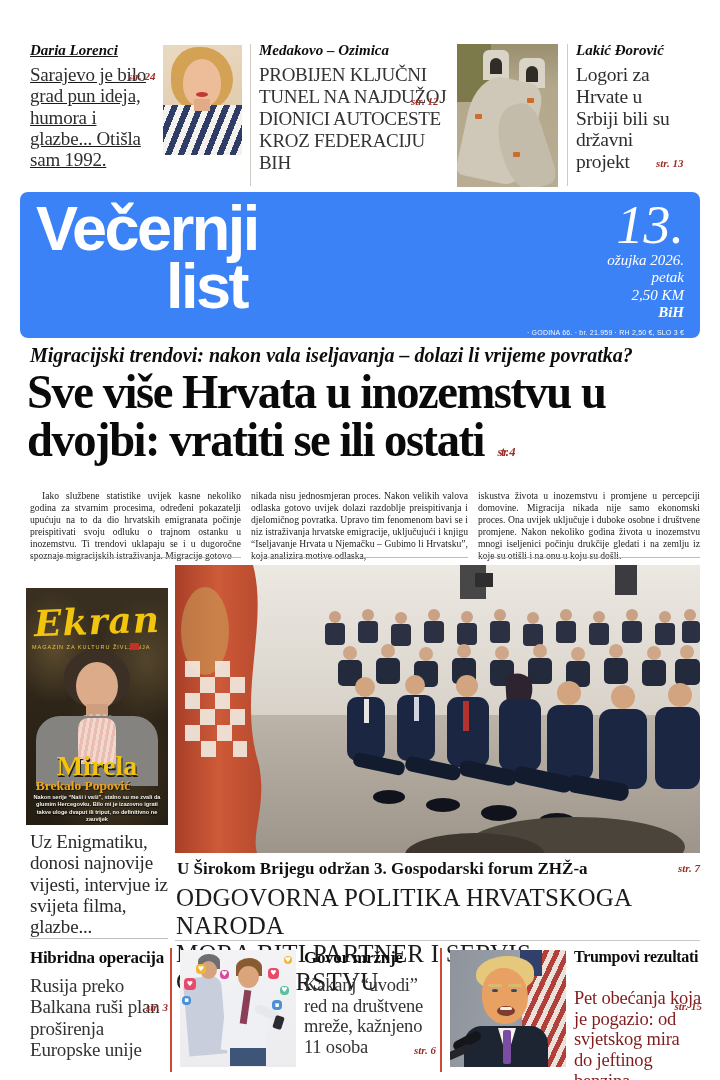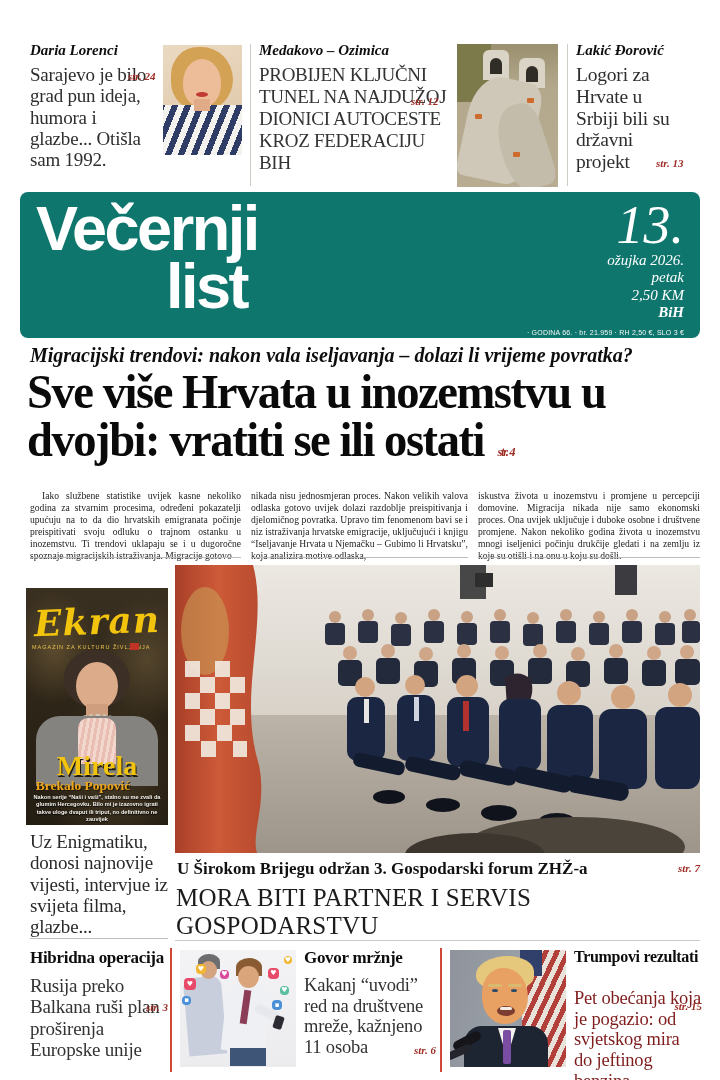--- a/index.html
+++ b/index.html
@@ -108,21 +108,21 @@
   .trump .shirt { position:absolute; left:48px; top:78px; width:18px; height:30px; background:#f4f2ee; clip-path:polygon(0 0,100% 0,50% 100%); }
   .trump .tie { position:absolute; left:53px; top:80px; width:8px; height:34px; background:#7b4da2; border-radius:2px; }
   .trump .mic { position:absolute; left:2px; top:86px; width:30px; height:10px; background:#15151a; border-radius:5px; transform:rotate(-28deg); }
   .trump .mic2 { position:absolute; left:-4px; top:98px; width:26px; height:8px; background:#24242c; border-radius:4px; transform:rotate(-24deg); }
 </style>
 </head>
 <body>
 
 <div class="page">
 
-  <div class="abs" style="left:30px; top:42px; width:212px; height:146px;">
+  <div class="abs" style="left:30px; top:42px; width:212px; height:146px;text-decoration:underline;">
     <div class="kicker-sm">Daria Lorenci</div>
     <div class="ph daria" style="left:133px; top:3px; width:79px; height:110px;">
       <span class="hair"></span>
       <span class="face"></span>
       <span class="lips"></span>
       <span class="torso"></span>
       <span class="neck" style="position:absolute;"></span>
     </div>
     <div class="headline-light" style="width:130px; margin-top:5px;">Sarajevo je bilo grad pun ideja, humora i glazbe... Otišla sam 1992.</div>
     <span class="ref abs" style="left:98px; top:28px;">str. 24</span>
@@ -151,21 +151,21 @@
   </div>
 
   <div class="vdiv abs" style="left:567px; top:44px; height:142px;"></div>
 
   <div class="abs" style="left:576px; top:42px; width:124px; height:146px;">
     <div class="kicker-sm">Lakić Đorović</div>
     <div class="headline-light" style="width:110px; margin-top:5px; font-size:19.5px;">Logori za Hrvate u Srbiji bili su državni projekt</div>
     <span class="ref abs" style="left:80px; top:115px;">str. 13</span>
   </div>
 
-  <div class="abs masthead" style="left:20px; top:192px; width:680px; height:146px; background:#0f766e;">
+  <div class="abs masthead" style="left:20px; top:192px; width:680px; height:146px; background:#3b82f6;">
     <div class="logo abs" style="left:16px; top:8px;">
       <div>Večernji</div>
       <div class="l2">list</div>
     </div>
     <div class="mh-right abs" style="right:16px; top:6px;">
       <div class="mh-day">13.</div>
       <div class="mh-it">ožujka 2026.</div>
       <div class="mh-it">petak</div>
       <div class="mh-it">2,50 KM</div>
       <div class="mh-it" style="font-weight:bold;">BiH</div>
@@ -344,20 +344,21 @@
           <rect x="58" y="176" width="14" height="16"></rect>
       </g>
     </svg>
   </div>
 
   <div class="abs" style="left:177px; top:859px; width:523px;">
     <span class="caption-bold">U Širokom Brijegu održan 3. Gospodarski forum ZHŽ-a</span>
     <span class="ref abs" style="right:0; top:3px;">str. 7</span>
   </div>
   <div class="abs subheadline" style="left:176px; top:884px; width:528px;">
+    <div>ODGOVORNA POLITIKA HRVATSKOGA NARODA</div>
     <div>MORA BITI PARTNER I SERVIS GOSPODARSTVU</div>
   </div>
 
   <div class="hrule abs" style="left:175px; top:940px; width:525px; background:#c9c9c9;"></div>
 
   <div class="abs" style="left:30px; top:948px; width:138px;">
     <div class="kicker-bold">Hibridna operacija</div>
     <div class="headline-light" style="margin-top:7px; width:138px; color:#333;">Rusija preko Balkana ruši plan proširenja Europske unije</div>
     <span class="ref abs" style="right:0; top:53px;">str. 3</span>
   </div>

